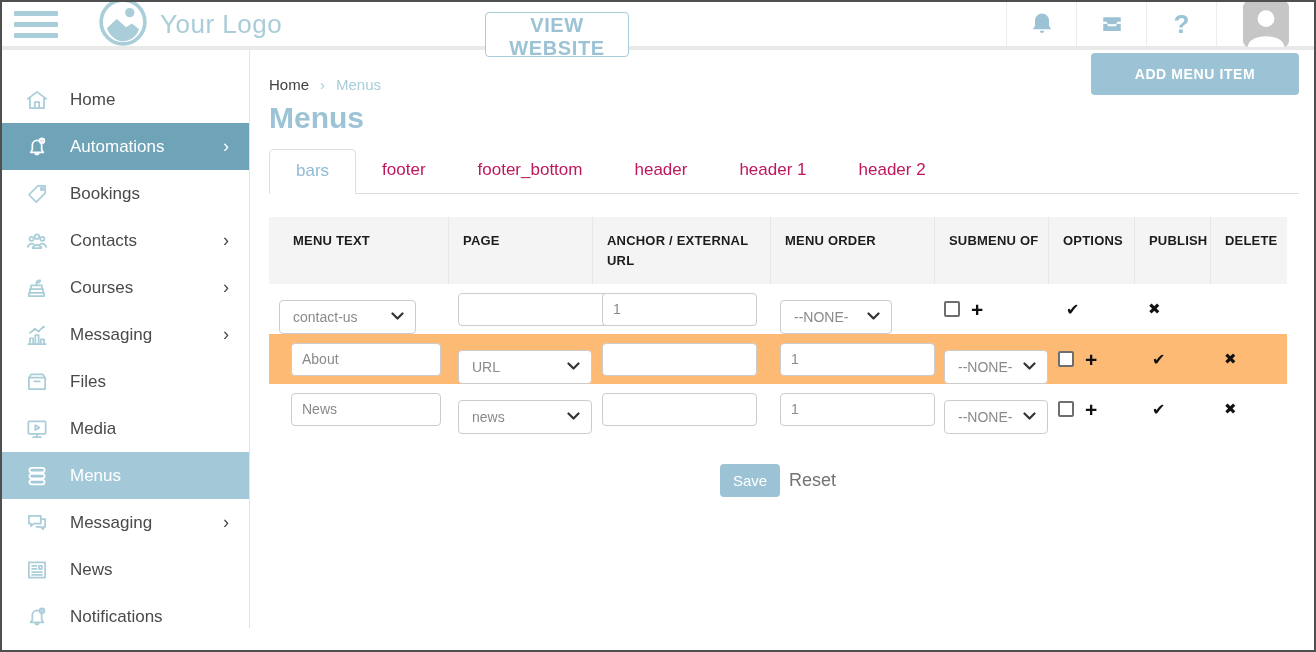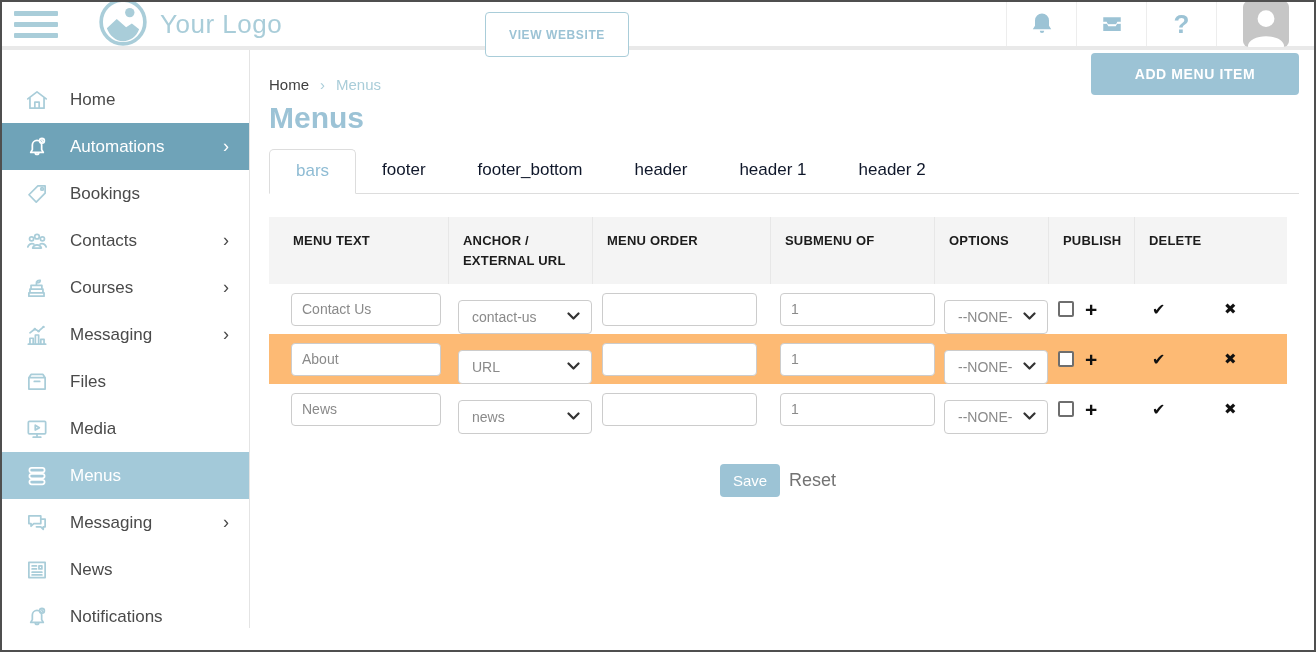--- a/index.html
+++ b/index.html
@@ -18,21 +18,21 @@
     border-bottom:4px solid #e9e9e9;
     display:flex; align-items:center; position:relative;
   }
   .hamburger { margin-left:12px; width:44px; cursor:pointer; padding:4px 0; }
   .hamburger span { display:block; height:5px; background:#a9cdd9; margin:6px 0; border-radius:1px; }
   .logo { display:flex; align-items:center; margin-left:40px; gap:12px; cursor:pointer; }
   .logo-text { font-size:26px; color:#a9cdd9; letter-spacing:0.5px; }
   .view-website {
     position:absolute; left:483px; top:10px; width:144px; height:45px;
     background:#fff; border:1px solid #a9cdd9; border-radius:4px;
-    color:#9cc3d5; font-weight:bold; font-size:12px; letter-spacing:0.6px;
+    color:#9cc3d5; font-weight:bold; font-size:20px; letter-spacing:0.6px;
     font-family:"Liberation Sans", sans-serif; cursor:pointer;
   }
   .topbar-right { margin-left:auto; display:flex; align-items:stretch; height:100%; }
   .topbar-cell {
     width:70px; border-left:1px solid #ededed;
     display:flex; align-items:center; justify-content:center;
     color:#9cc3d5; cursor:pointer;
   }
   .topbar-cell.help-cell { font-size:26px; font-weight:bold; }
   .avatar-cell { width:98px; border-left:1px solid #ededed; display:flex; align-items:center; justify-content:center; cursor:pointer; }
@@ -61,21 +61,21 @@
   .crumb-sep { color:#a9cdd9; font-size:15px; }
   .crumb-current { color:#a9cdd9; }
   .page-title { font-size:30px; font-weight:bold; color:#9cc3d6; margin-top:8px; }
   .add-btn {
     position:absolute; top:3px; right:15px; width:208px; height:42px;
     background:#9cc3d5; color:#fff; border:none; border-radius:4px;
     font-weight:bold; font-size:14px; letter-spacing:0.6px;
     font-family:"Liberation Sans", sans-serif; cursor:pointer;
   }
   .tabs { display:flex; margin-top:14px; border-bottom:1px solid #ddd; }
-  .tab { padding:11px 26px 12px 26px; font-size:17px; color:#0f172a; cursor:pointer; }
+  .tab { padding:11px 26px 12px 26px; font-size:17px; color:#be185d; cursor:pointer; }
   .tab.active {
     background:#fff; border:1px solid #ddd; border-bottom:1px solid #fff;
     border-radius:5px 5px 0 0; color:#8fbcd4; margin-bottom:-1px;
   }
   
   .table { margin-top:23px; width:1018px; }
   .grid-cols { display:grid; grid-template-columns:179px 144px 178px 164px 114px 86px 76px 77px; }
   .thead { background:#f4f4f4; }
   .th {
     padding:14px 8px 14px 14px; font-size:13px; font-weight:bold; color:#1c1c1c;
@@ -323,32 +323,30 @@
   <div class="tab">header</div>
 
   <div class="tab">header 1</div>
 
   <div class="tab">header 2</div>
 </div>
 
     <div class="table">
       <div class="thead grid-cols" id="thead">
           <div class="th">MENU TEXT</div>
+          <div class="th">PAGE</div>
           <div class="th">ANCHOR / EXTERNAL URL</div>
           <div class="th">MENU ORDER</div>
           <div class="th">SUBMENU OF</div>
           <div class="th">OPTIONS</div>
           <div class="th">PUBLISH</div>
           <div class="th">DELETE</div>
         </div>
       <div id="tbody">
   <div class="trow grid-cols">
-    <div class="tcell first">
-      <input class="cellinput" value="Contact Us" style="">
-    </div>
     <div class="tcell">
       <div class="selectbox">
         <span class="sel-text">contact-us</span>
         <svg width="13" height="9" viewBox="0 0 13 9">
                   <path d="M1.5 1.5 L6.5 6.5 L11.5 1.5" stroke="#333" stroke-width="2.2" fill="none" stroke-linecap="round" stroke-linejoin="round"></path>
                 </svg>
       </div>
     </div>
     <div class="tcell">
       <input class="cellinput wide" value="" style="">

